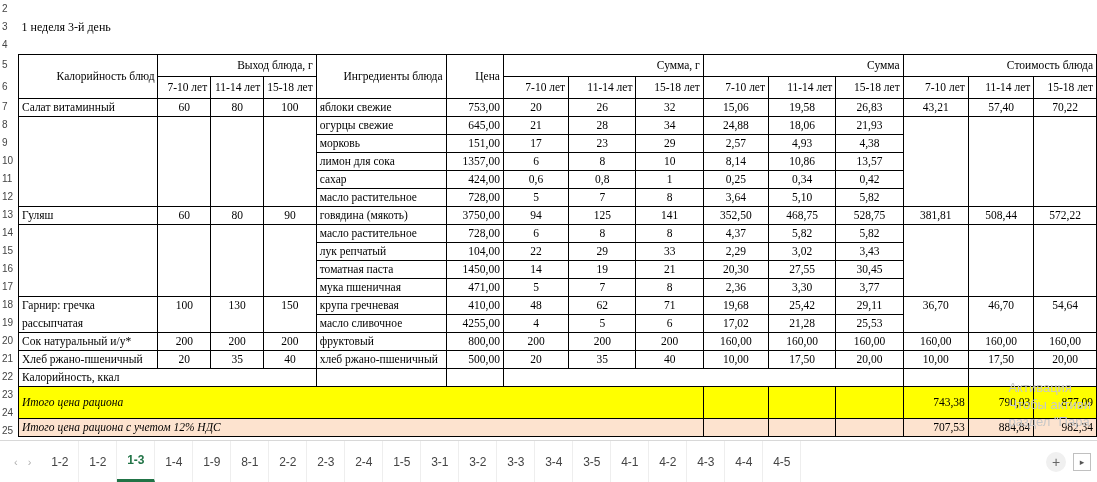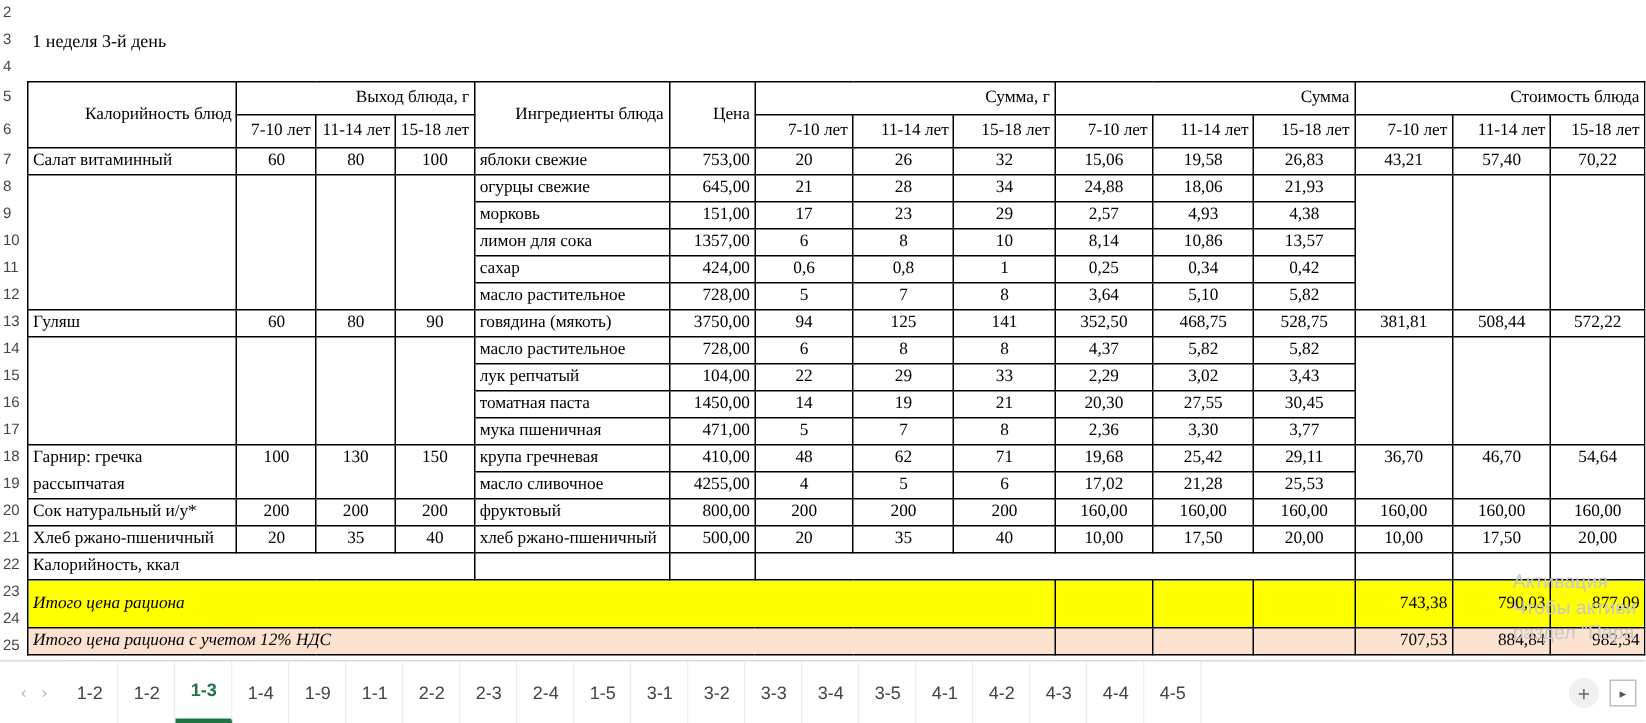--- a/index.html
+++ b/index.html
@@ -573,21 +573,21 @@
     <div class="navbtns">
       <span>‹</span>
       <span>›</span>
     </div>
     <div class="tabs">
       <div class="tab">1-2</div>
       <div class="tab">1-2</div>
       <div class="tab active">1-3</div>
       <div class="tab">1-4</div>
       <div class="tab">1-9</div>
-      <div class="tab">1-1</div>
+      <div class="tab">8-1</div>
       <div class="tab">2-2</div>
       <div class="tab">2-3</div>
       <div class="tab">2-4</div>
       <div class="tab">1-5</div>
       <div class="tab">3-1</div>
       <div class="tab">3-2</div>
       <div class="tab">3-3</div>
       <div class="tab">3-4</div>
       <div class="tab">3-5</div>
       <div class="tab">4-1</div>

